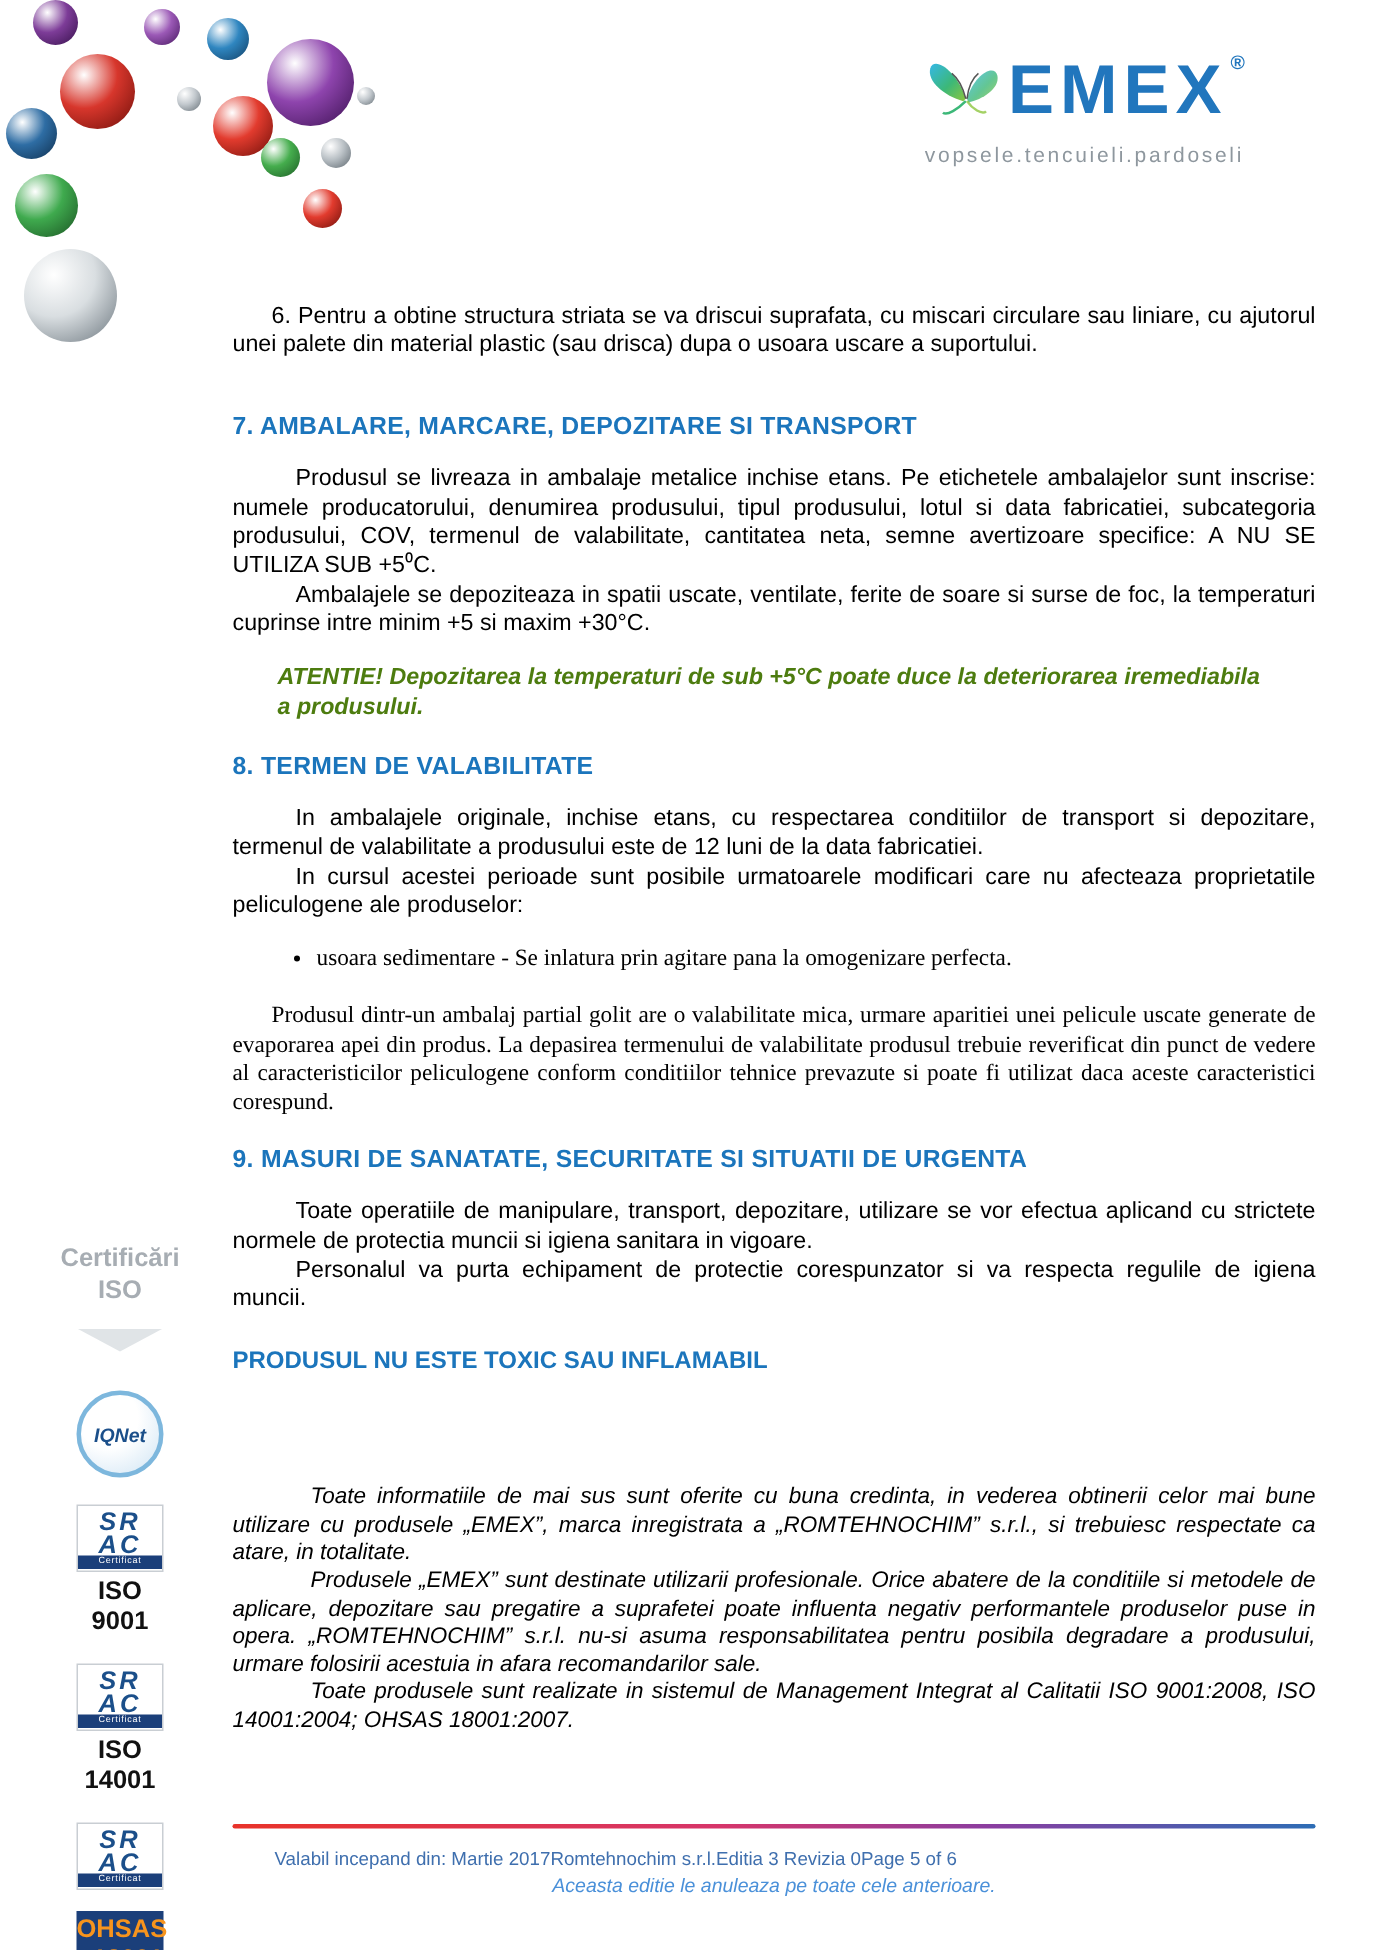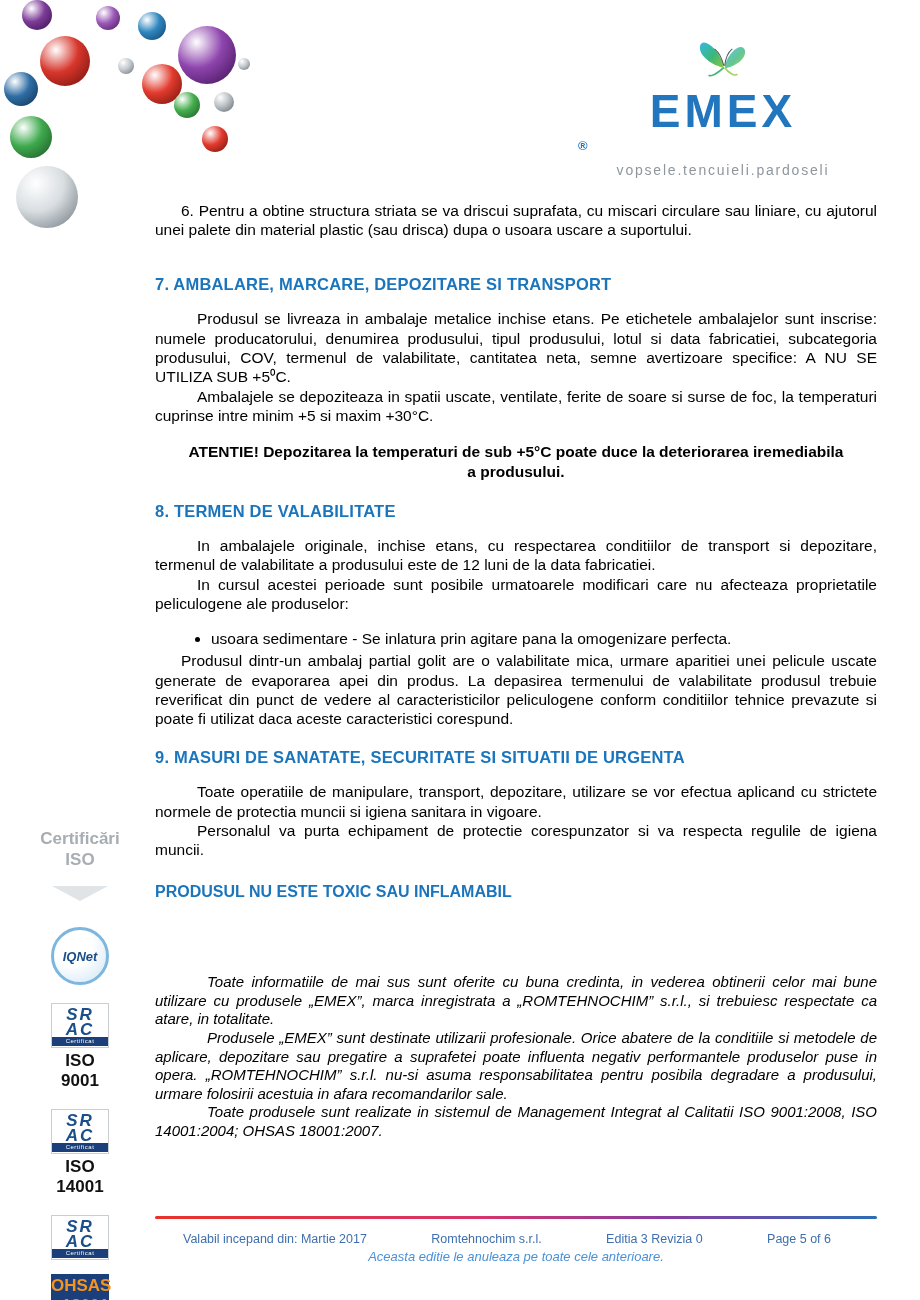--- a/index.html
+++ b/index.html
@@ -8,21 +8,21 @@
     position:relative; width:920px; height:1300px; background:#ffffff;
     font-family:"Liberation Sans", sans-serif; color:#000; overflow:hidden;
   }
 
   
   .art { position:absolute; left:0; top:0; width:270px; height:240px; }
   .sphere { position:absolute; border-radius:50%; }
 
   
   .logo { position:absolute; right:52px; top:32px; width:290px; text-align:center; }
-  .logo-top { display:flex; align-items:center; justify-content:center; gap:2px;flex-direction:column; }
+  .logo-top { display:flex; align-items:center; justify-content:center; gap:2px; }
   .logo-word { font-size:46px; font-weight:bold; color:#2176bd; letter-spacing:4px; line-height:1; }
   .logo-reg { font-size:13px; color:#2176bd; align-self:flex-start; margin-top:2px; font-weight:bold; }
   .tagline { margin-top:9px; font-size:14px; color:#8e979e; letter-spacing:1.8px; }
 
   
   .sidebar { position:absolute; left:26px; top:828px; width:108px; text-align:center; }
   .cert-title { color:#a7adb3; font-weight:bold; font-size:17px; line-height:21px; }
   .chevron { width:0; height:0; border-left:28px solid transparent; border-right:28px solid transparent;
              border-top:15px solid #e0e4e7; margin:16px auto 0; }
   .iqnet { width:58px; height:58px; margin:26px auto 0; border-radius:50%;
@@ -34,35 +34,35 @@
   .srac-sr, .srac-ac { font-weight:bold; font-style:italic; color:#1b4f8a; font-size:17px; line-height:15px; letter-spacing:2px; }
   .srac-band { background:#1b3f7a; color:#ffffff; font-size:6px; line-height:9px; letter-spacing:.5px; }
   .cert-label { font-weight:bold; font-size:17px; margin-top:3px; color:#111; }
   .cert-label.ohsas { background:#1b3f7a; color:#f7941d; padding:2px 0; margin-top:14px;text-align:right; }
 
   
   .content { position:absolute; left:155px; top:201px; width:722px;
              font-size:15.5px; line-height:19.4px; text-align:justify; }
   .p { text-indent:42px; }
   .p-first { text-indent:26px; margin-bottom:35px; }
-  .p-sm { text-indent:26px; }
+  .p-sm { text-indent:26px;font-family:Liberation Serif, serif; }
   h2.section-heading { color:#1b75bc; font-size:16.5px; margin:19px 0 15px; text-align:left; letter-spacing:.2px; }
-  .warning { color:#000000; font-weight:bold; text-align:center;
+  .warning { color:#4d7c0f; font-weight:bold; font-style:italic; text-align:left;
              margin:16px 30px 2px; text-indent:0; line-height:20.5px; }
-  ul.mods { margin:15px 0 3px 40px; padding-left:16px; }
+  ul.mods { margin:15px 0 19px 40px; padding-left:16px;font-family:Liberation Serif, serif; }
   ul.mods li { text-align:left; }
   .statement { color:#1b75bc; font-weight:bold; font-size:16px; text-align:left; margin-top:22px; text-indent:0; }
   .disclaimers { margin-top:72px; font-style:italic; font-size:15px; line-height:18.6px; }
   .disclaimers p { text-indent:52px; }
 
   
   .footer { position:absolute; left:155px; width:722px; top:1216px; font-size:12.5px; color:#3f6fae; }
   .footer-line { height:3px; border-radius:2px;
                  background:linear-gradient(90deg,#e8332a 0%, #d6356a 45%, #8a3da0 70%, #2d6db5 100%); }
-  .footer-row { display:flex; justify-content:space-between; padding:13px 46px 0 28px; }
+  .footer-row { display:flex; justify-content:flex-start; padding:13px 46px 0 28px; }
   .footer-note { text-align:center; font-style:italic; color:#4a90d9; margin-top:3px; font-size:13px; }
 </style>
 </head>
 <body>
 
 <div class="page">
 
   <div class="art">
     <div class="sphere" style="left:22px;top:0;width:30px;height:30px;background:radial-gradient(circle at 32% 28%, #fff 0%, #7d3c98 45%, #35104a 100%);"></div>
     <div class="sphere" style="left:96px;top:6px;width:24px;height:24px;background:radial-gradient(circle at 32% 28%, #fff 0%, #9b59b6 45%, #45175e 100%);"></div>

